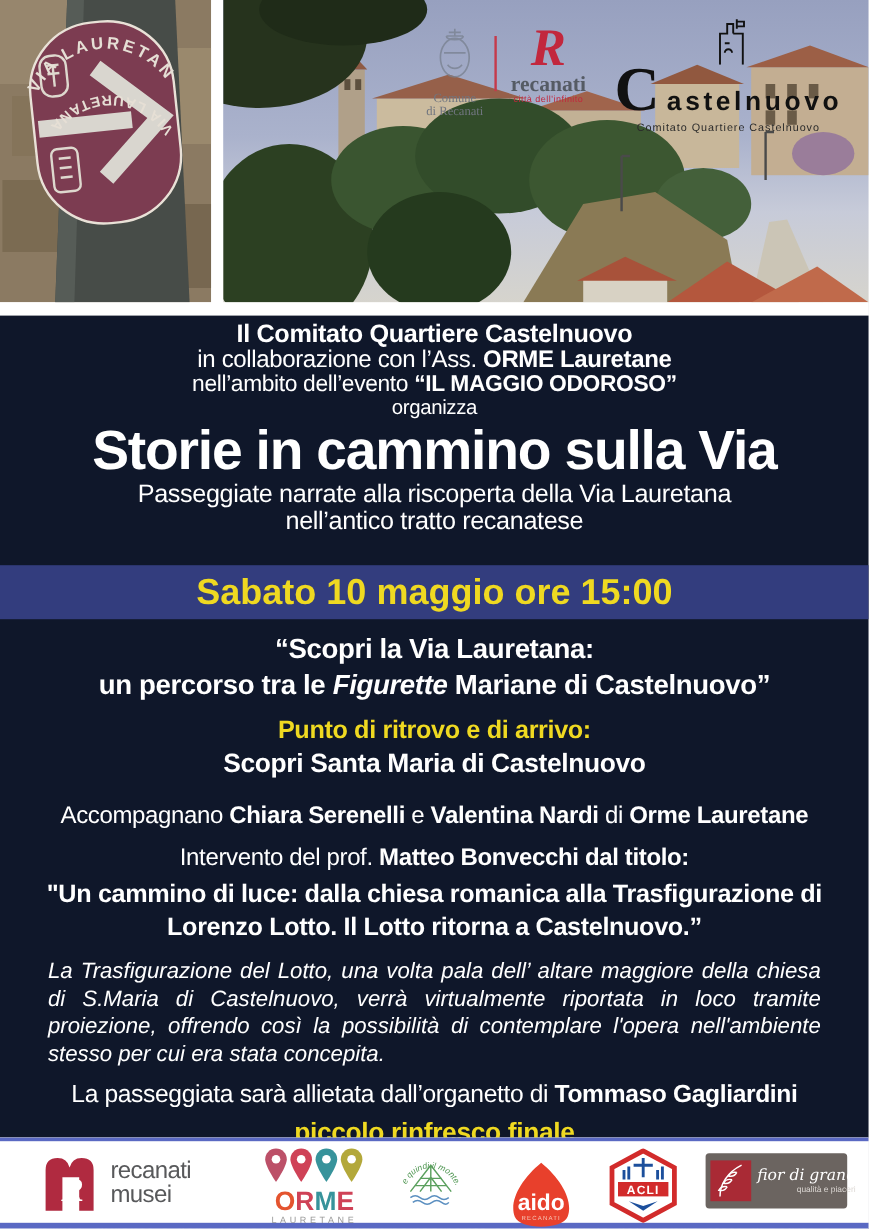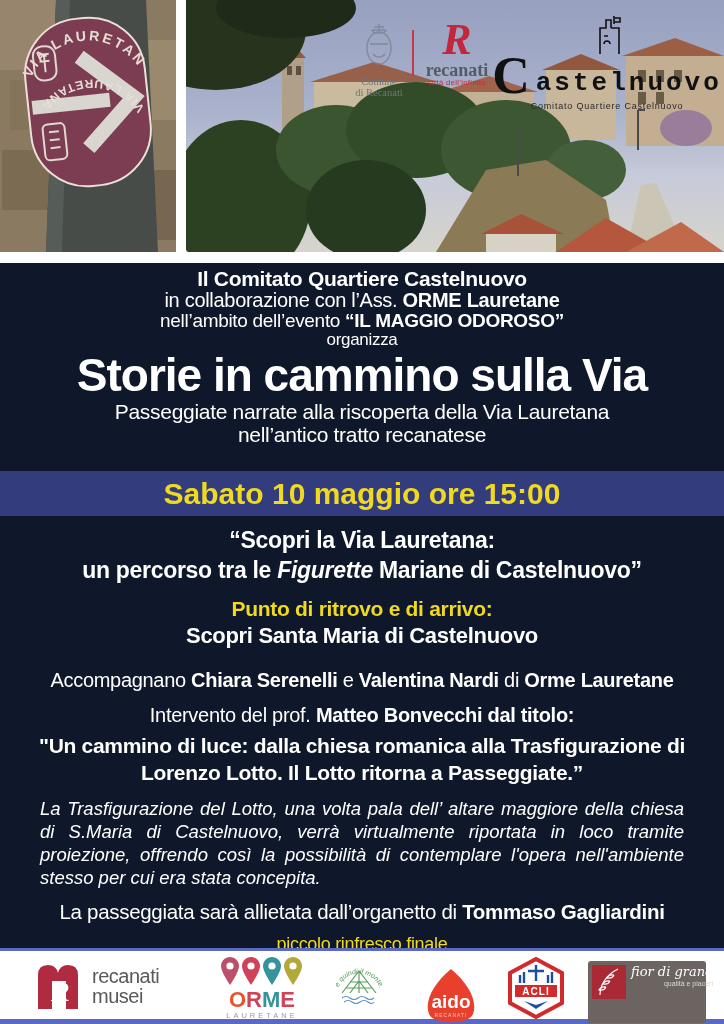--- a/index.html
+++ b/index.html
@@ -17,21 +17,21 @@
   .comune-logo .crest { opacity:.75; }
   .comune-text { font-family:"Liberation Serif", serif; font-size:10.5px; line-height:11px; color:#70757f; margin-top:2px; }
   .red-divider { position:absolute; top:30px; left:226px; width:2px; height:46px; background:#c53a4b; }
   .recanati-logo { top:18px; left:238px; width:66px; text-align:center; }
   .recanati-r { font-family:"Liberation Serif", serif; font-style:italic; font-weight:bold; font-size:44px; line-height:44px; color:#c2273d; }
   .recanati-name { font-family:"Liberation Serif", serif; font-weight:bold; font-size:18px; color:#555b64; line-height:16px; }
   .recanati-tag { font-size:7.5px; color:#c2273d; letter-spacing:.4px; }
   .castel-logo { top:14px; left:316px; width:210px; text-align:center; color:#111; }
   .castel-row { display:flex; align-items:flex-end; justify-content:center; gap:6px; }
   .castel-c { font-family:"Liberation Serif", serif; font-weight:bold; font-size:52px; line-height:44px; color:#111; }
-  .castel-name { font-family:Liberation Mono, monospace; font-weight:bold; font-size:26px; letter-spacing:3px; color:#111; }
+  .castel-name { font-family:Liberation Sans, sans-serif; font-weight:bold; font-size:22px; letter-spacing:3px; color:#111; }
   .castel-sub { font-size:9px; letter-spacing:.8px; color:#2a2a2a; margin-top:3px; }
 
   
   .white-strip { position:absolute; top:252px; left:0; width:724px; height:11px; background:#ffffff; }
   .blue-box { position:absolute; top:263px; left:0; width:724px; height:685px; background:#0f172a;
               color:#ffffff; text-align:center; letter-spacing:-0.3px; }
   .intro1 { padding-top:4px; font-size:21px; font-weight:bold; line-height:23px; }
   .intro2 { font-size:20px; line-height:21px; }
   .intro3 { font-size:19px; line-height:20px; }
   .intro4 { font-size:17px; line-height:18px; }
@@ -40,40 +40,40 @@
   .date-band { margin-top:25px; height:45px; background:#333d7e; }
   .date-band span { display:inline-block; line-height:45px; font-size:30px; font-weight:bold; color:#efd921; letter-spacing:0; }
   .quote { margin-top:9px; font-size:23px; font-weight:bold; line-height:30px; }
   .meet-label { margin-top:12px; font-size:21px; font-weight:bold; color:#efd921; line-height:24px; }
   .meet-place { margin-top:2px; font-size:22px; font-weight:bold; line-height:26px; }
   .guides { margin-top:19px; font-size:20px; line-height:24px; }
   .lecture-intro { margin-top:12px; font-size:20px; line-height:23px; }
   .lecture-title { margin-top:5px; font-size:21px; font-weight:bold; line-height:27px; }
   .descr { margin:11px 40px 0; font-size:18.5px; font-style:italic; text-align:justify; line-height:23px; letter-spacing:0; }
   .music { margin-top:11px; font-size:20.5px; line-height:24px; }
-  .refresh { margin-top:7px; font-size:18px; font-weight:normal; color:#efd921; line-height:26px; }
+  .refresh { margin-top:7px; font-size:22px; font-weight:bold; color:#efd921; line-height:26px; }
   .booking-row { display:flex; justify-content:space-between; margin:7px 32px 0; font-size:19px; font-weight:bold; line-height:23px; }
   .disclaimer { margin:11px 26px 0; font-size:15px; font-style:italic; text-align:center; line-height:20px; letter-spacing:0; }
   b { font-weight:bold; }
   .it { font-style:italic; }
 
   
   .footer { position:absolute; top:948px; left:0; width:724px; height:76px; background:#ffffff;
             border-top:3px solid #5a69c3; border-bottom:5px solid #5a69c3; }
   .flogo { position:absolute; top:0; }
   .rm-logo { left:34px; top:10px; display:flex; align-items:center; gap:8px; }
   .rm-text { color:#58595b; font-size:20px; line-height:20px; letter-spacing:-0.5px; }
   .orme-logo { left:212px; top:5px; width:100px; text-align:center; }
   .orme-word { font-weight:bold; font-size:22px; line-height:20px; letter-spacing:0; }
   .orme-sub { font-size:7.5px; letter-spacing:3px; color:#9a9a9a; margin-top:1px; }
   .monte-logo { left:328px; top:4px; }
   .aido-logo { left:418px; top:16px; }
   .acli-logo { left:506px; top:6px; }
-  .fdg-logo { left:588px; top:10px; width:118px; height:62px; background:#6b6460; border-radius:3px;
-              display:flex; padding:4px; }
+  .fdg-logo { left:588px; top:10px; width:118px; height:46px; background:#6b6460; border-radius:3px;
+              display:flex; align-items:center; padding:4px; }
   .fdg-red { width:34px; height:34px; background:#a92a35; flex:0 0 34px; margin-right:5px; position:relative; }
   .fdg-text { color:#ffffff; }
   .fdg-name { font-family:"DejaVu Serif", serif; font-style:italic; font-size:13px; line-height:13px; white-space:nowrap; }
   .fdg-sub { font-size:7px; color:#ddd8d4; margin-top:2px; text-align:right; }
 </style>
 </head>
 <body>
 
 <div id="poster">
 
@@ -220,21 +220,21 @@
     </div>
 
     <div class="meet-label">Punto di ritrovo e di arrivo:</div>
     <div class="meet-place">Scopri Santa Maria di Castelnuovo</div>
 
     <div class="guides"><span>Accompagnano </span><b>Chiara Serenelli</b><span> e </span><b>Valentina Nardi</b><span> di </span><b>Orme Lauretane</b></div>
 
     <div class="lecture-intro"><span>Intervento del prof. </span><b>Matteo Bonvecchi dal titolo:</b></div>
     <div class="lecture-title">
       <div>"Un cammino di luce: dalla chiesa romanica alla Trasfigurazione di</div>
-      <div>Lorenzo Lotto. Il Lotto ritorna a Passeggiate.”</div>
+      <div>Lorenzo Lotto. Il Lotto ritorna a Castelnuovo.”</div>
     </div>
 
     <div class="descr">La Trasfigurazione del Lotto, una volta pala dell’ altare maggiore della chiesa di S.Maria di Castelnuovo, verrà virtualmente riportata in loco tramite proiezione, offrendo così la possibilità di contemplare l'opera nell'ambiente stesso per cui era stata concepita.</div>
 
     <div class="music"><span>La passeggiata sarà allietata dall’organetto di </span><b>Tommaso Gagliardini</b></div>
 
     <div class="refresh">piccolo rinfresco finale</div>
 
     <div class="booking-row">
       <span>Gradita prenotazione al numero 333 5934948</span>

